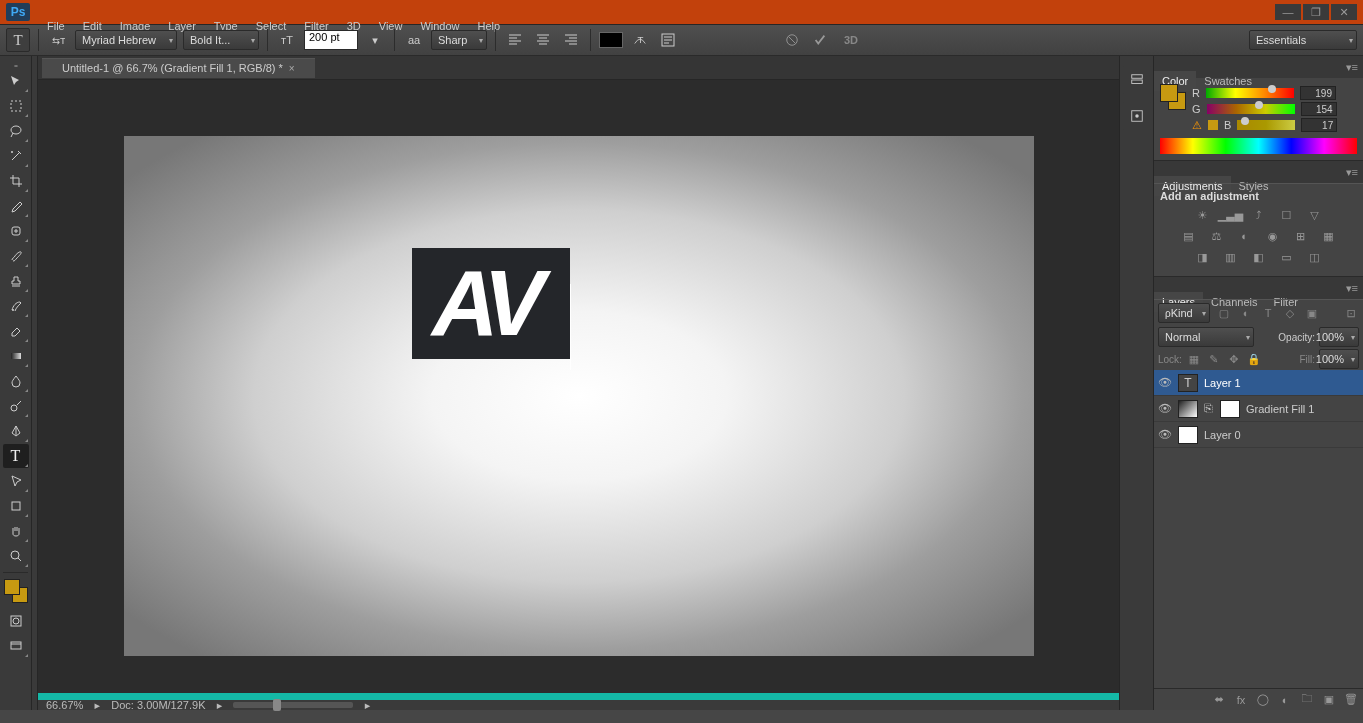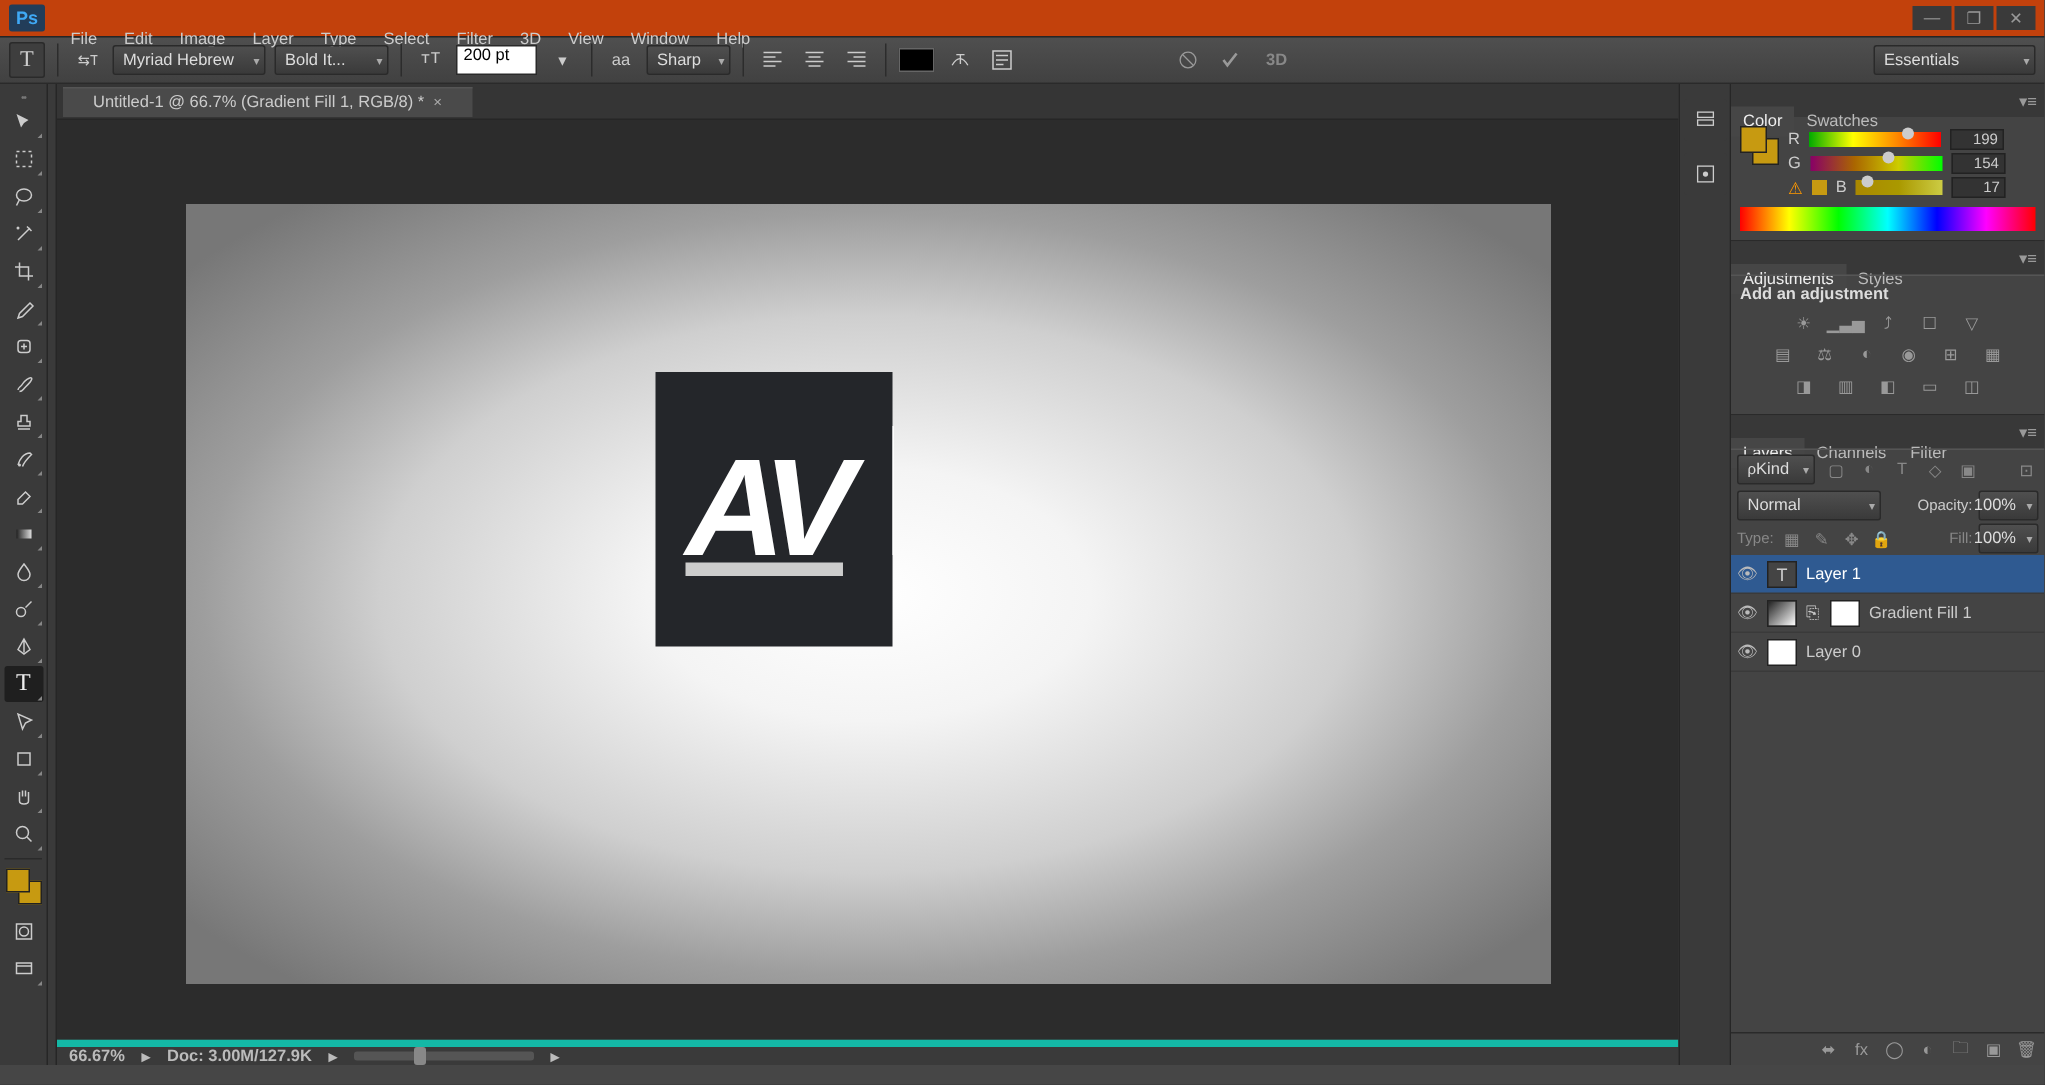--- a/index.html
+++ b/index.html
@@ -29,24 +29,24 @@
 .tb-swatch .fg { position:absolute; top:0; left:0; width:16px; height:16px; background:#c79a11; border:1px solid #222; z-index:2; }
 .tb-swatch .bg { position:absolute; bottom:0; right:0; width:16px; height:16px; background:#c79a11; border:1px solid #222; }
 .midrow { flex:1; display:flex; }
 .dockcol { width:6px; background:#3a3a3a; border-right:1px solid #262626; }
 .doccol { flex:1; display:flex; flex-direction:column; }
 .tabbar { height:24px; background:#353535; border-bottom:1px solid #262626; display:flex; align-items:center; padding-left:4px; }
 .tab { height:20px; background:#4a4a4a; padding:0 20px; display:flex; align-items:center; gap:6px; border-top:1px solid #555; }
 .tab .x { color:#aaa; font-size:10px; cursor:pointer; }
 .canvas-host { flex:1; background:#2c2c2c; position:relative; display:flex; align-items:flex-start; justify-content:center; padding:56px 0 30px; }
 .canvas { width:910px; height:520px; background:radial-gradient(ellipse 65% 65% at 50% 50%,#fff 0%,#f4f4f4 25%,#cfcfcf 55%,#9e9e9e 75%,#777 100%); position:relative; }
-.txt-box { position:absolute; top:112px; left:313px; width:158px; height:183px; background:#24262a; display:flex; align-items:center; justify-content:center;text-decoration:underline; }
+.txt-box { position:absolute; top:112px; left:288px; width:158px; height:111px; background:#24262a; display:flex; align-items:center; justify-content:center; }
 .txt-box span { color:#fff; font-size:92px; font-weight:bold; font-style:italic; font-family:Arial,sans-serif; letter-spacing:-8px; transform:translateX(-6px); }
 .txt-box .crs { position:absolute; right:-1px; top:36px; width:1px; height:86px; background:#fff; }
-.status { height:17px; background:#3a3a3a; border-top:5px solid #14b8a6; display:flex; align-items:center; padding:0 8px; gap:10px; color:#bbb;font-weight:bold; }
+.status { height:17px; background:#3a3a3a; border-top:7px solid #14b8a6; display:flex; align-items:center; padding:0 8px; gap:10px; color:#bbb; }
 .status .cdd { width:8px; display:inline-block; text-align:center; }
 .rslider { width:120px; height:6px; background:#555; position:relative; border-radius:2px; }
 .rslider .knob { position:absolute; left:40px; top:-3px; width:8px; height:12px; background:#888; border-radius:2px; }
 .iconcol { width:34px; background:#3a3a3a; border-left:1px solid #262626; padding-top:8px; }
 .iconcol .ib { width:28px; height:28px; margin:2px auto 8px; display:flex; align-items:center; justify-content:center; background:#3a3a3a; color:#ccc; border-radius:2px; }
 .panels { width:210px; background:#444; border-left:1px solid #262626; display:flex; flex-direction:column; }
 .p-tabs { height:22px; background:#383838; display:flex; align-items:center; }
 .p-tab { padding:4px 8px; color:#bbb; cursor:pointer;margin-top:28px; }
 .p-tab.act { background:#464646; color:#eee; }
 .p-menu { margin-left:auto; padding:0 5px; color:#999; cursor:pointer; }
@@ -114,21 +114,21 @@
         <text x="1" y="12" font-size="12" fill="#ccc">⇆T</text>
       </svg>
     </div>
   <div class="dd" style="width:102px">
       <span>Myriad Hebrew</span>
     </div>
   <div class="dd" style="width:76px">
       <span>Bold It...</span>
     </div>
   <div class="divider"></div>
-  <div class="icon-btn" style="font-family:Liberation Mono, monospace;">тT</div>
+  <div class="icon-btn" style="font-family:Liberation Sans, sans-serif;">тT</div>
   <div class="txtfield" style="width:54px">
       <span>200 pt</span>
     </div>
   <div class="icon-btn">▾</div>
   <div class="divider"></div>
   <div class="icon-btn">a<sub>a</sub></div>
   <div class="dd" style="width:56px">
       <span>Sharp</span>
     </div>
   <div class="divider"></div>
@@ -472,21 +472,21 @@
       <div class="lp-bar">
         <div class="dd" style="width:96px">
             <span>Normal</span>
           </div>
         <span style="margin-left:auto;font-size:10px;">Opacity:</span>
         <div class="dd" style="width:40px;justify-content:flex-end">
             <span>100%</span>
           </div>
       </div>
       <div class="lp-bar" style="color:#888">
-        <span style="font-size:10px;">Type:</span>
+        <span style="font-size:10px;">Lock:</span>
         <div class="kind-ic">▦</div>
         <div class="kind-ic">✎</div>
         <div class="kind-ic">✥</div>
         <div class="kind-ic">🔒</div>
         <span style="margin-left:auto;font-size:10px;">Fill:</span>
         <div class="dd" style="width:40px;justify-content:flex-end">
             <span>100%</span>
           </div>
       </div>
       <div class="layer-list">

